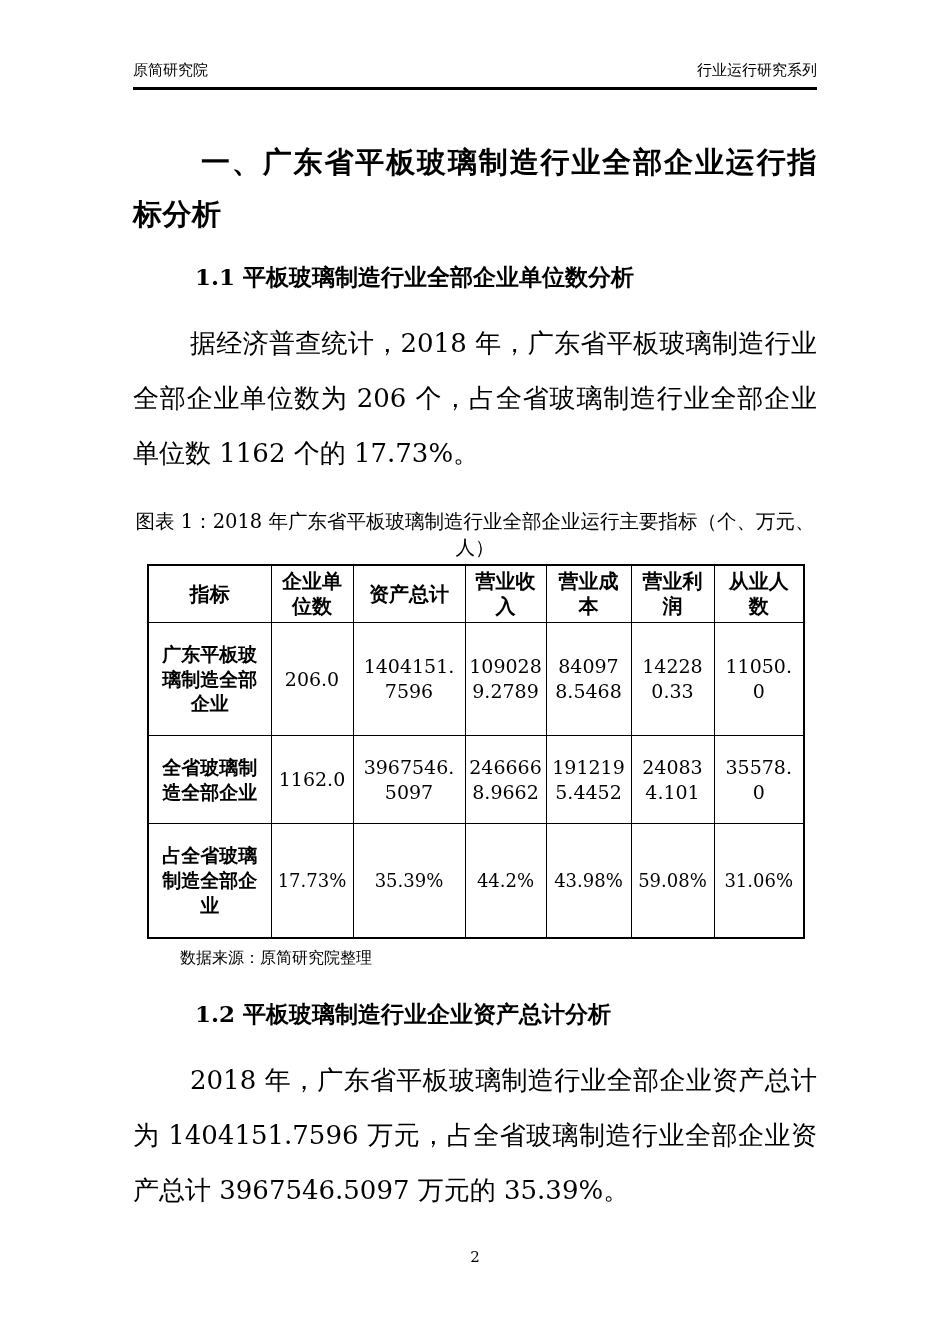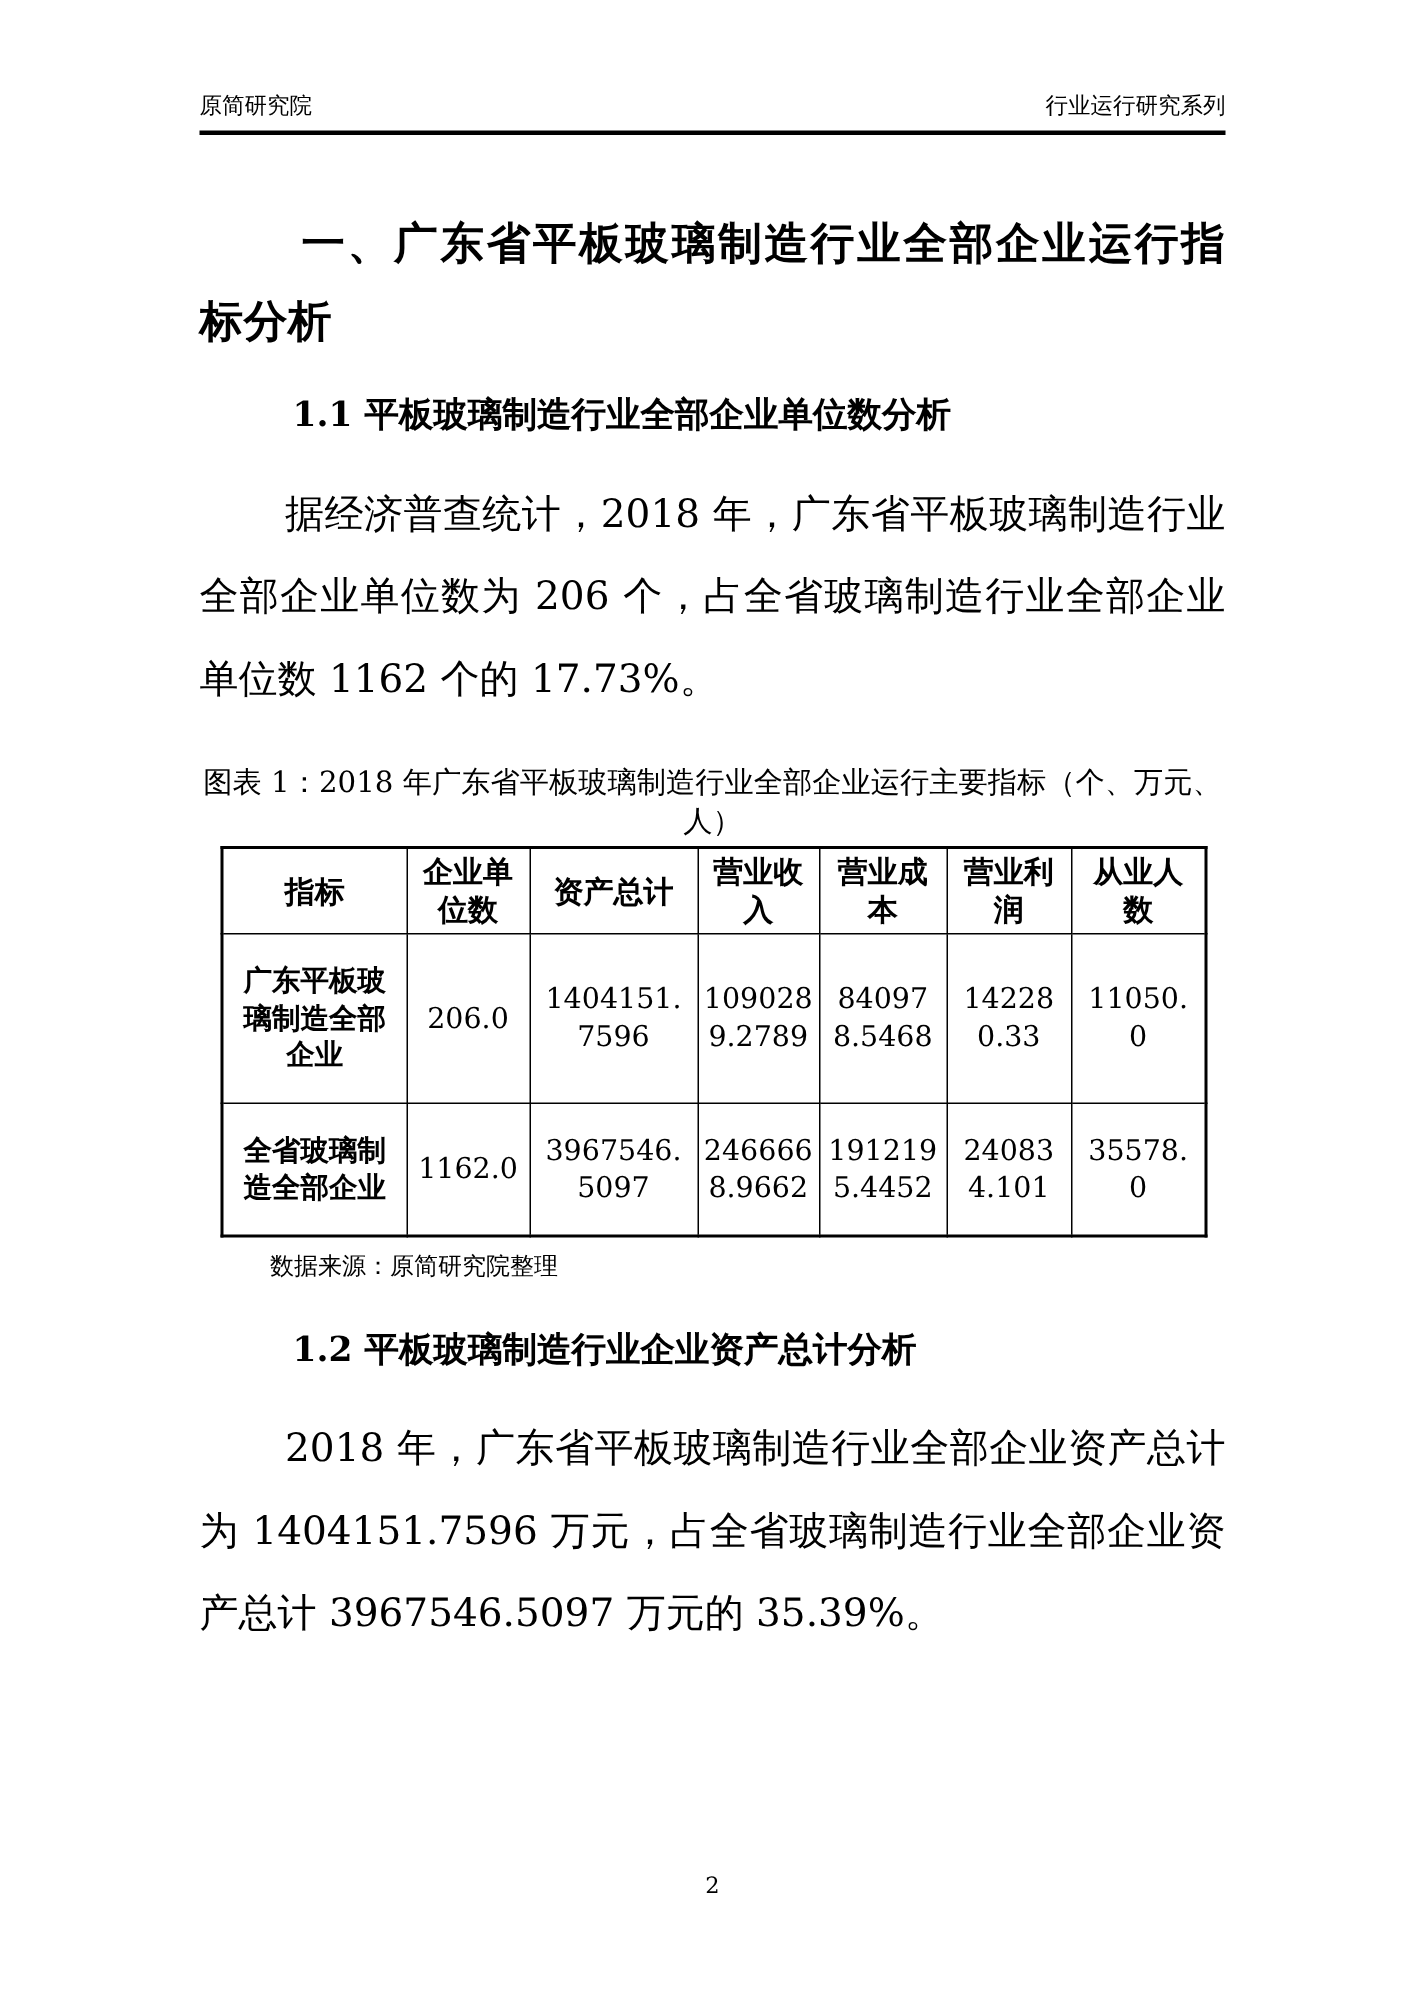--- a/index.html
+++ b/index.html
@@ -171,20 +171,29 @@
         </tr>
         <tr>
           <td class="rowlabel">全省玻璃制造全部企业</td>
           <td class="num">1162.0</td>
           <td class="num p3">3967546.5097</td>
           <td class="num">2466668.9662</td>
           <td class="num">1912195.4452</td>
           <td class="num p6">240834.101</td>
           <td class="num p7">35578.0</td>
         </tr>
+        <tr>
+          <td class="rowlabel">占全省玻璃制造全部企业</td>
+          <td class="pct">17.73%</td>
+          <td class="pct">35.39%</td>
+          <td class="pct">44.2%</td>
+          <td class="pct">43.98%</td>
+          <td class="pct">59.08%</td>
+          <td class="pct">31.06%</td>
+        </tr>
       </tbody>
     </table>
 
     <div class="source-note">数据来源：原简研究院整理</div>
 
     <h2 class="sec-heading second">1.2 平板玻璃制造行业企业资产总计分析</h2>
 
     <p class="body-para">2018 年，广东省平板玻璃制造行业全部企业资产总计为 1404151.7596 万元，占全省玻璃制造行业全部企业资产总计 3967546.5097 万元的 35.39%。</p>
 
   </div>

